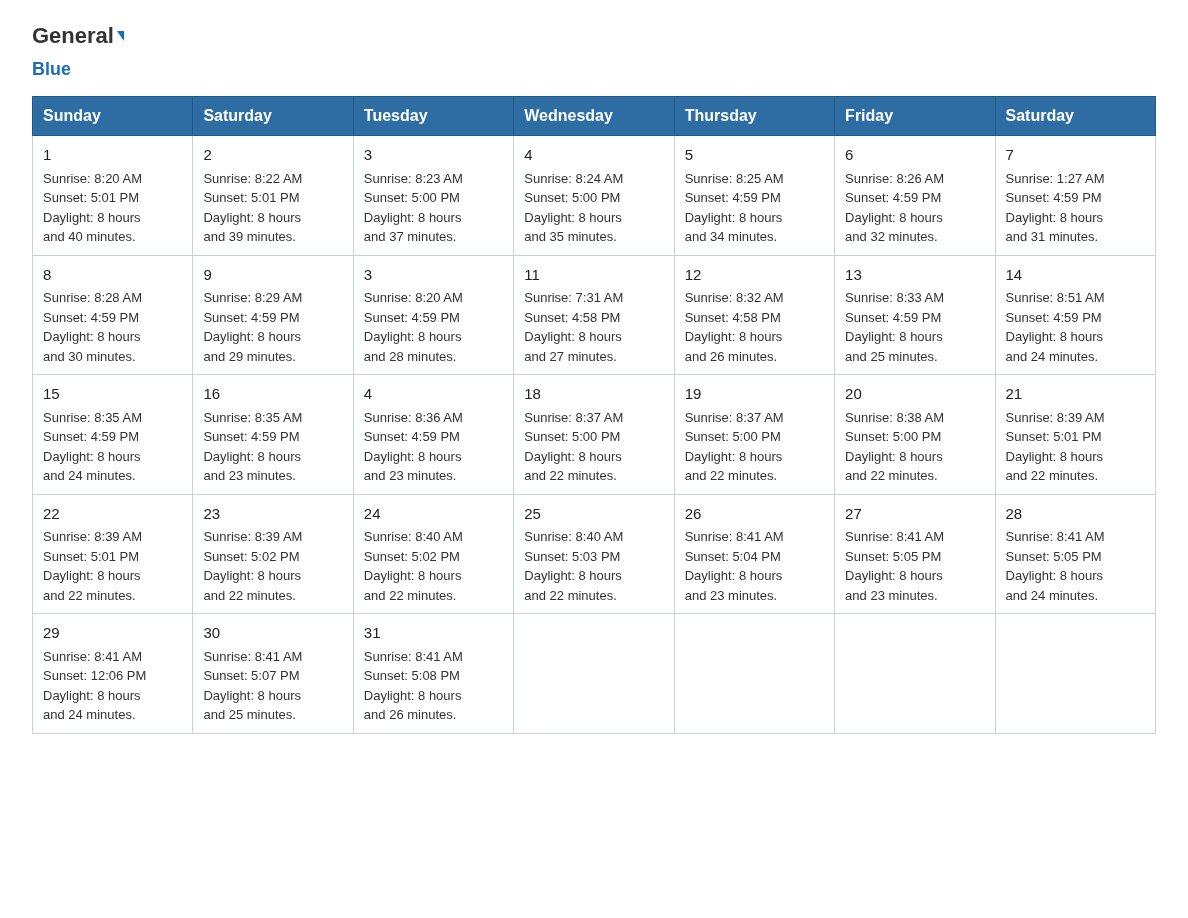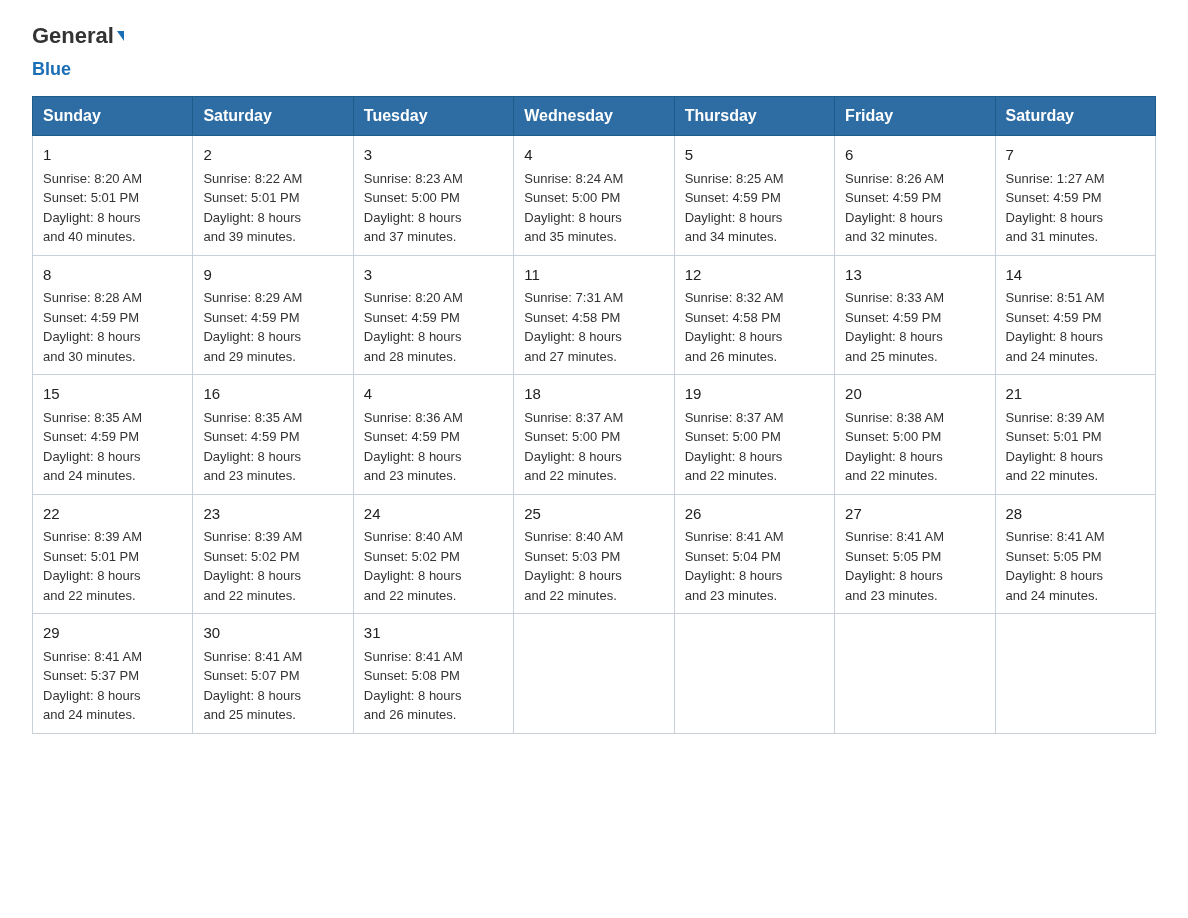--- a/index.html
+++ b/index.html
@@ -145,21 +145,21 @@
       <tr class="week-row">
         <td><span class="day-num">22</span><span>Sunrise: 8:39 AM</span><br><span>Sunset: 5:01 PM</span><br><span>Daylight: 8 hours</span><br><span>and 22 minutes.</span></td>
         <td><span class="day-num">23</span><span>Sunrise: 8:39 AM</span><br><span>Sunset: 5:02 PM</span><br><span>Daylight: 8 hours</span><br><span>and 22 minutes.</span></td>
         <td><span class="day-num">24</span><span>Sunrise: 8:40 AM</span><br><span>Sunset: 5:02 PM</span><br><span>Daylight: 8 hours</span><br><span>and 22 minutes.</span></td>
         <td><span class="day-num">25</span><span>Sunrise: 8:40 AM</span><br><span>Sunset: 5:03 PM</span><br><span>Daylight: 8 hours</span><br><span>and 22 minutes.</span></td>
         <td><span class="day-num">26</span><span>Sunrise: 8:41 AM</span><br><span>Sunset: 5:04 PM</span><br><span>Daylight: 8 hours</span><br><span>and 23 minutes.</span></td>
         <td><span class="day-num">27</span><span>Sunrise: 8:41 AM</span><br><span>Sunset: 5:05 PM</span><br><span>Daylight: 8 hours</span><br><span>and 23 minutes.</span></td>
         <td><span class="day-num">28</span><span>Sunrise: 8:41 AM</span><br><span>Sunset: 5:05 PM</span><br><span>Daylight: 8 hours</span><br><span>and 24 minutes.</span></td>
       </tr>
       <tr class="week-row">
-        <td><span class="day-num">29</span><span>Sunrise: 8:41 AM</span><br><span>Sunset: 5:37 PM</span><br><span>Daylight: 8 hours</span><br><span>and 24 minutes.</span></td>
+        <td><span class="day-num">29</span><span>Sunrise: 8:41 AM</span><br><span>Sunset: 12:06 PM</span><br><span>Daylight: 8 hours</span><br><span>and 24 minutes.</span></td>
         <td><span class="day-num">30</span><span>Sunrise: 8:41 AM</span><br><span>Sunset: 5:07 PM</span><br><span>Daylight: 8 hours</span><br><span>and 25 minutes.</span></td>
         <td><span class="day-num">31</span><span>Sunrise: 8:41 AM</span><br><span>Sunset: 5:08 PM</span><br><span>Daylight: 8 hours</span><br><span>and 26 minutes.</span></td>
         <td class="empty-cell"></td>
         <td class="empty-cell"></td>
         <td class="empty-cell"></td>
         <td class="empty-cell"></td>
       </tr>
     </tbody>
 </table>
 

